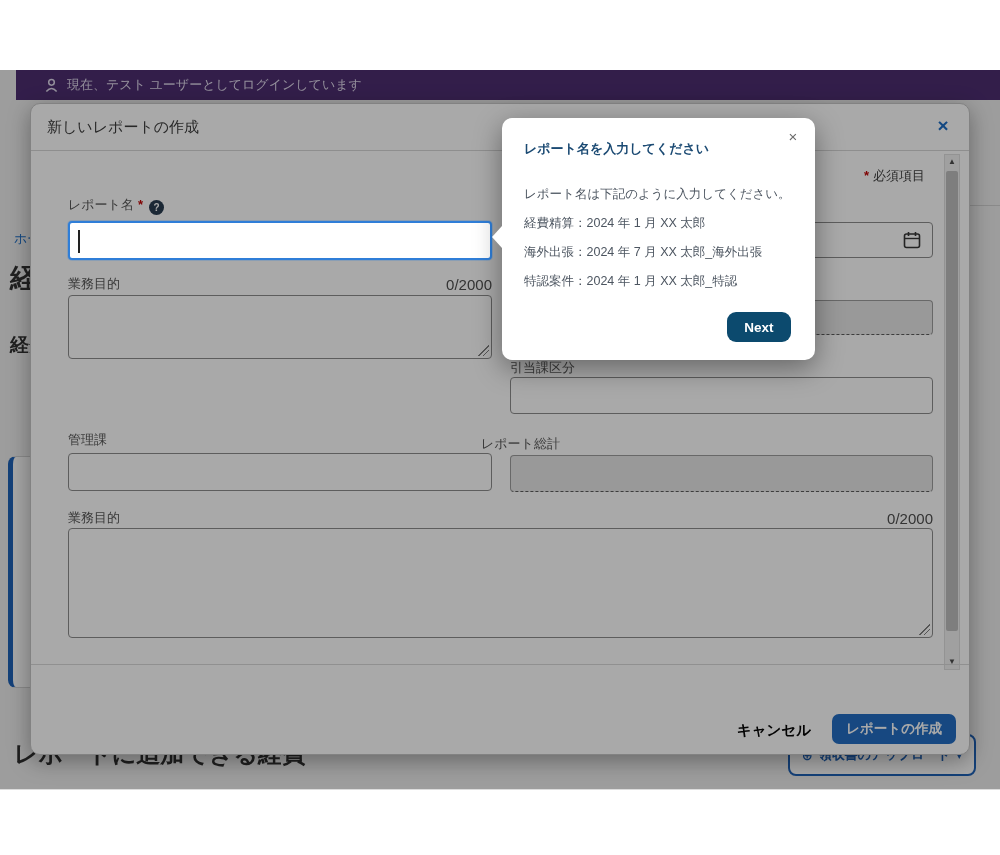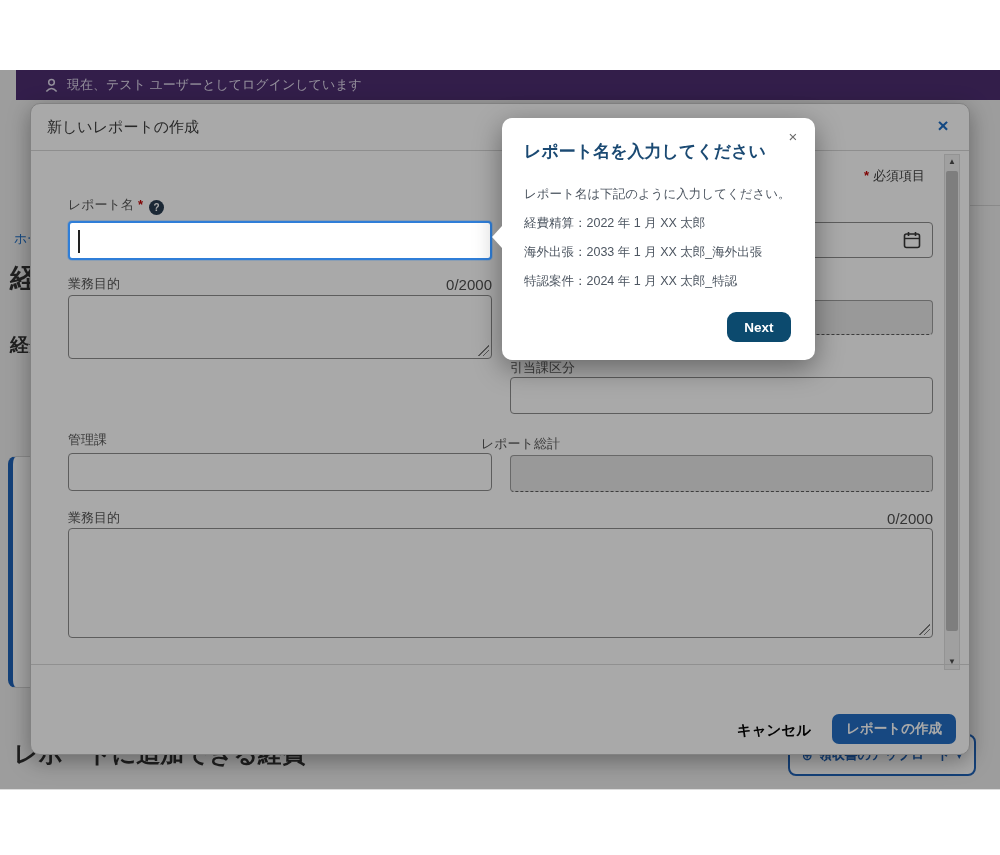--- a/index.html
+++ b/index.html
@@ -79,21 +79,21 @@
   .sb-thumb { position:absolute; left:1px; top:16px; width:12px; height:460px; background:#bdbdbd; border-radius:2px; cursor:pointer; }
 
   
   .overlay { position:absolute; inset:0; background:rgba(10,10,10,.35); z-index:10; }
 
   
   .popover { position:absolute; left:502px; top:48px; width:313px; height:242px; background:#fff;
       border-radius:10px; box-shadow:0 8px 28px rgba(0,0,0,.4); z-index:30; }
   .popover-arrow { position:absolute; left:-10px; top:108px; width:0; height:0;
       border-top:11px solid transparent; border-bottom:11px solid transparent; border-right:10px solid #fff; }
-  .popover-title { position:absolute; left:22px; top:22px; font-size:17px; font-weight:700; color:#1b4a73; }
+  .popover-title { position:absolute; left:22px; top:22px; font-size:13px; font-weight:700; color:#1b4a73; }
   .popover-close { position:absolute; right:10px; top:6px; width:24px; height:24px; border:none; background:none;
       color:#6b6b6b; font-size:15px; cursor:pointer; }
   .popover-body { position:absolute; left:22px; top:68px; right:20px; }
   .popover-line { font-size:12.5px; color:#4c5560; margin-bottom:12px; white-space:nowrap; }
   .next-btn { position:absolute; right:24px; bottom:18px; width:64px; height:30px; background:#0c4a6e;
       color:#fff; border:none; border-radius:9px; font-size:13.5px; font-weight:700; cursor:pointer; }
 </style>
 </head>
 <body>
 
@@ -185,21 +185,21 @@
     </div>
 
     <div class="overlay"></div>
 
     <div class="popover">
       <div class="popover-arrow"></div>
       <span class="popover-title">レポート名を入力してください</span>
       <button class="popover-close">×</button>
       <div class="popover-body">
         <div class="popover-line">レポート名は下記のように入力してください。</div>
-        <div class="popover-line">経費精算：2022 年 1 月 XX 太郎</div>
-        <div class="popover-line">海外出張：2033 年 1 月 XX 太郎_海外出張</div>
+        <div class="popover-line">経費精算：2024 年 1 月 XX 太郎</div>
+        <div class="popover-line">海外出張：2024 年 7 月 XX 太郎_海外出張</div>
         <div class="popover-line">特認案件：2024 年 1 月 XX 太郎_特認</div>
       </div>
       <button class="next-btn">Next</button>
     </div>
 
   </div>
 </div>
 
 </body></html>

